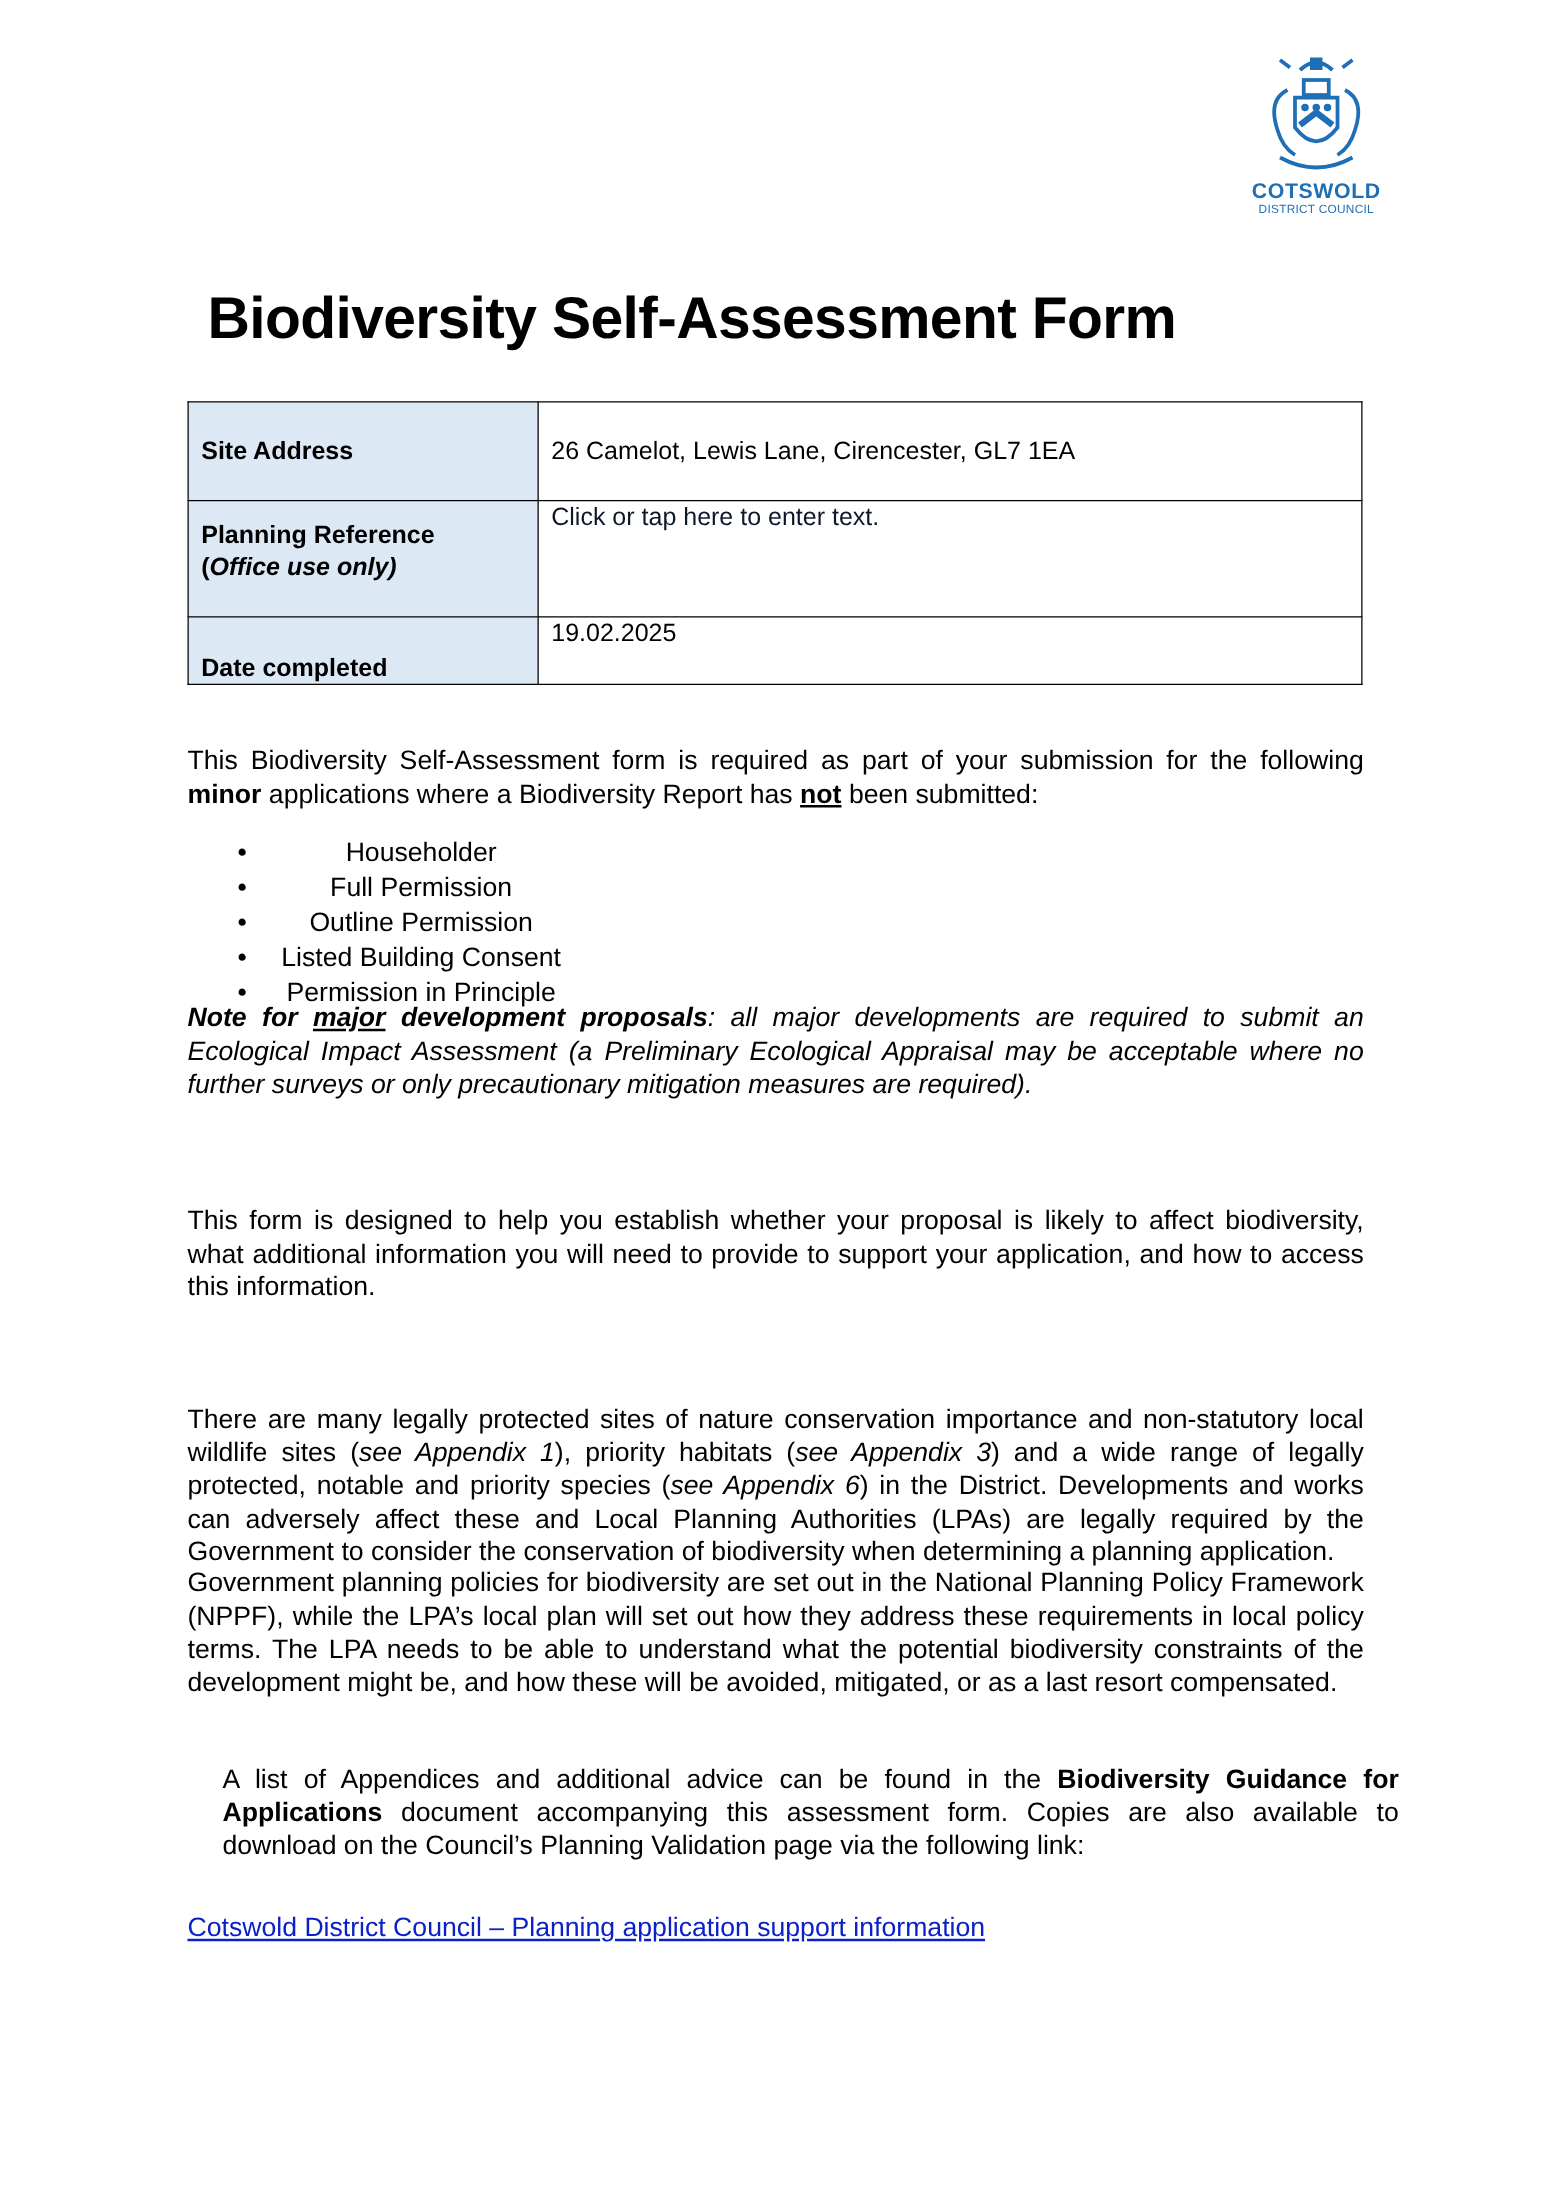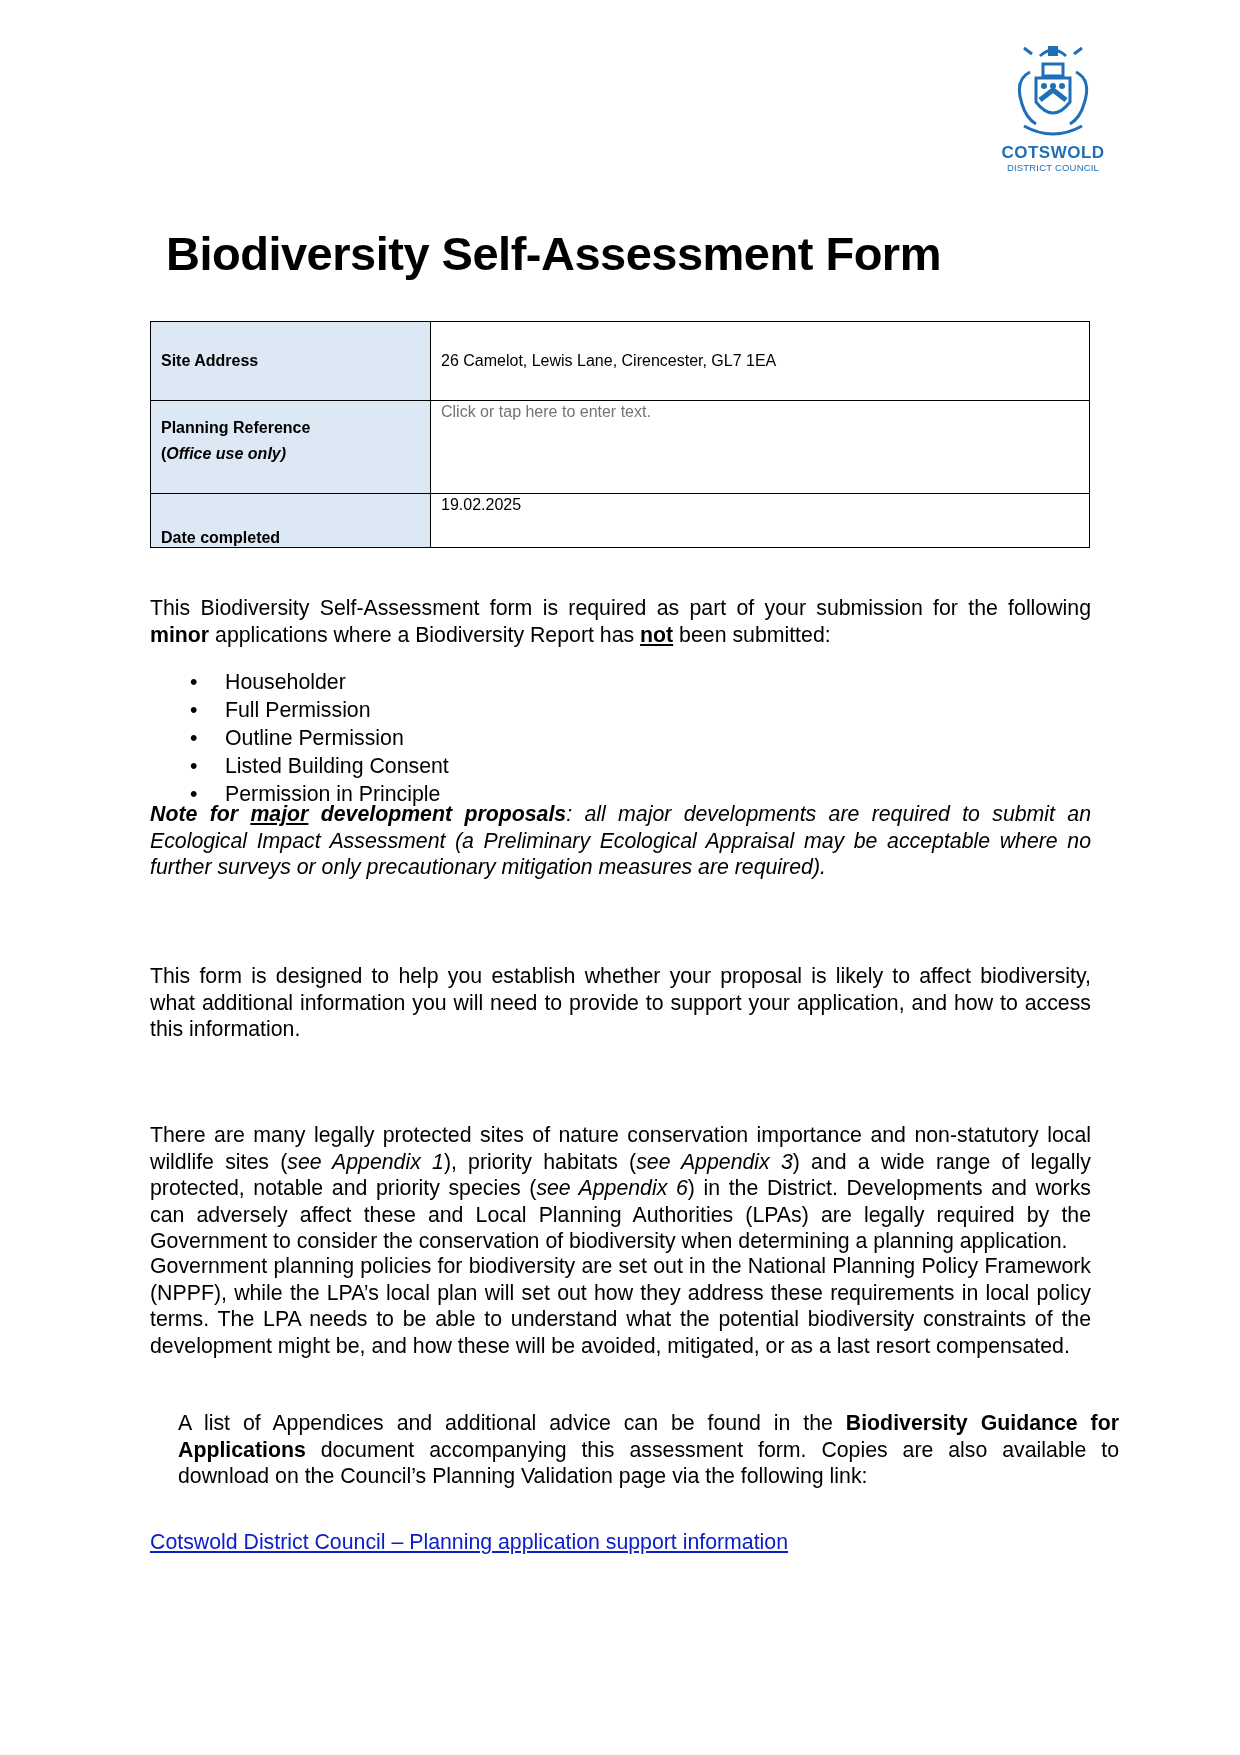--- a/index.html
+++ b/index.html
@@ -3,33 +3,33 @@
 <meta charset="utf-8">
 <style>
   html, body { margin: 0; padding: 0; background: #ffffff; }
   body { width: 1240px; height: 1755px; position: relative; overflow: hidden;
          font-family: "Liberation Sans", sans-serif; color: #000; }
   .logo { position: absolute; left: 993px; top: 42px; width: 120px; text-align: center; }
   .logo svg { display: block; margin: 0 auto; }
   .logo .l1 { color: #1f6fb6; font-size: 17px; font-weight: bold; letter-spacing: 0.5px; line-height: 18px; margin-top: 2px; }
   .logo .l2 { color: #1f6fb6; font-size: 9.5px; letter-spacing: 0.2px; line-height: 11px; }
   h1 { position: absolute; left: 150px; top: 210px; margin: 16px; font-size: 47px; font-weight: bold; letter-spacing: -0.5px; }
-  table.info { position: absolute; left: 150px; top: 321px; width: 940px; border-collapse: collapse; font-size: 16px; }
+  table.info { position: absolute; left: 150px; top: 321px; width: 940px; border-collapse: collapse; font-size: 20px; }
   table.info td { border: 1.5px solid #000; vertical-align: top; padding: 0 10px; }
   table.info td.lbl { background: #dce8f4; width: 259px; font-weight: bold; }
   .r1 td { height: 78px; vertical-align: middle !important; }
   .r2 td { height: 78px; }
   .r3 td { height: 51px; }
   .r2 td.lbl { padding-top: 14px; line-height: 26px; }
   .r3 td.lbl { vertical-align: bottom; padding-bottom: 0; }
   .r2 td.val, .r3 td.val { padding-top: 2px; }
-  .placeholder { color: #737373; }
+  .placeholder { color: #0f172a; }
   .body { position: absolute; left: 150px; width: 941px; font-size: 21.3px; line-height: 26.5px; text-align: justify; }
   .body p { margin: 0; }
-  ul.apps { position: absolute; left: 150px; top: 668px; margin: 0; padding: 0; list-style: none; font-size: 21.3px; line-height: 28px; }
+  ul.apps { position: absolute; left: 150px; top: 668px; margin: 0; padding: 0; list-style: none; font-size: 21.3px; line-height: 28px; text-align: center; }
   ul.apps li { position: relative; padding-left: 75px; }
   ul.apps li::before { content: "•"; position: absolute; left: 40px; }
   a.link { color: #0b20c9; text-decoration: underline; }
 </style>
 </head>
 <body>
 
 <div class="logo">
   <svg width="86" height="100" viewBox="0 0 86 100">
     <g fill="none" stroke="#1f6fb6" stroke-width="3">

